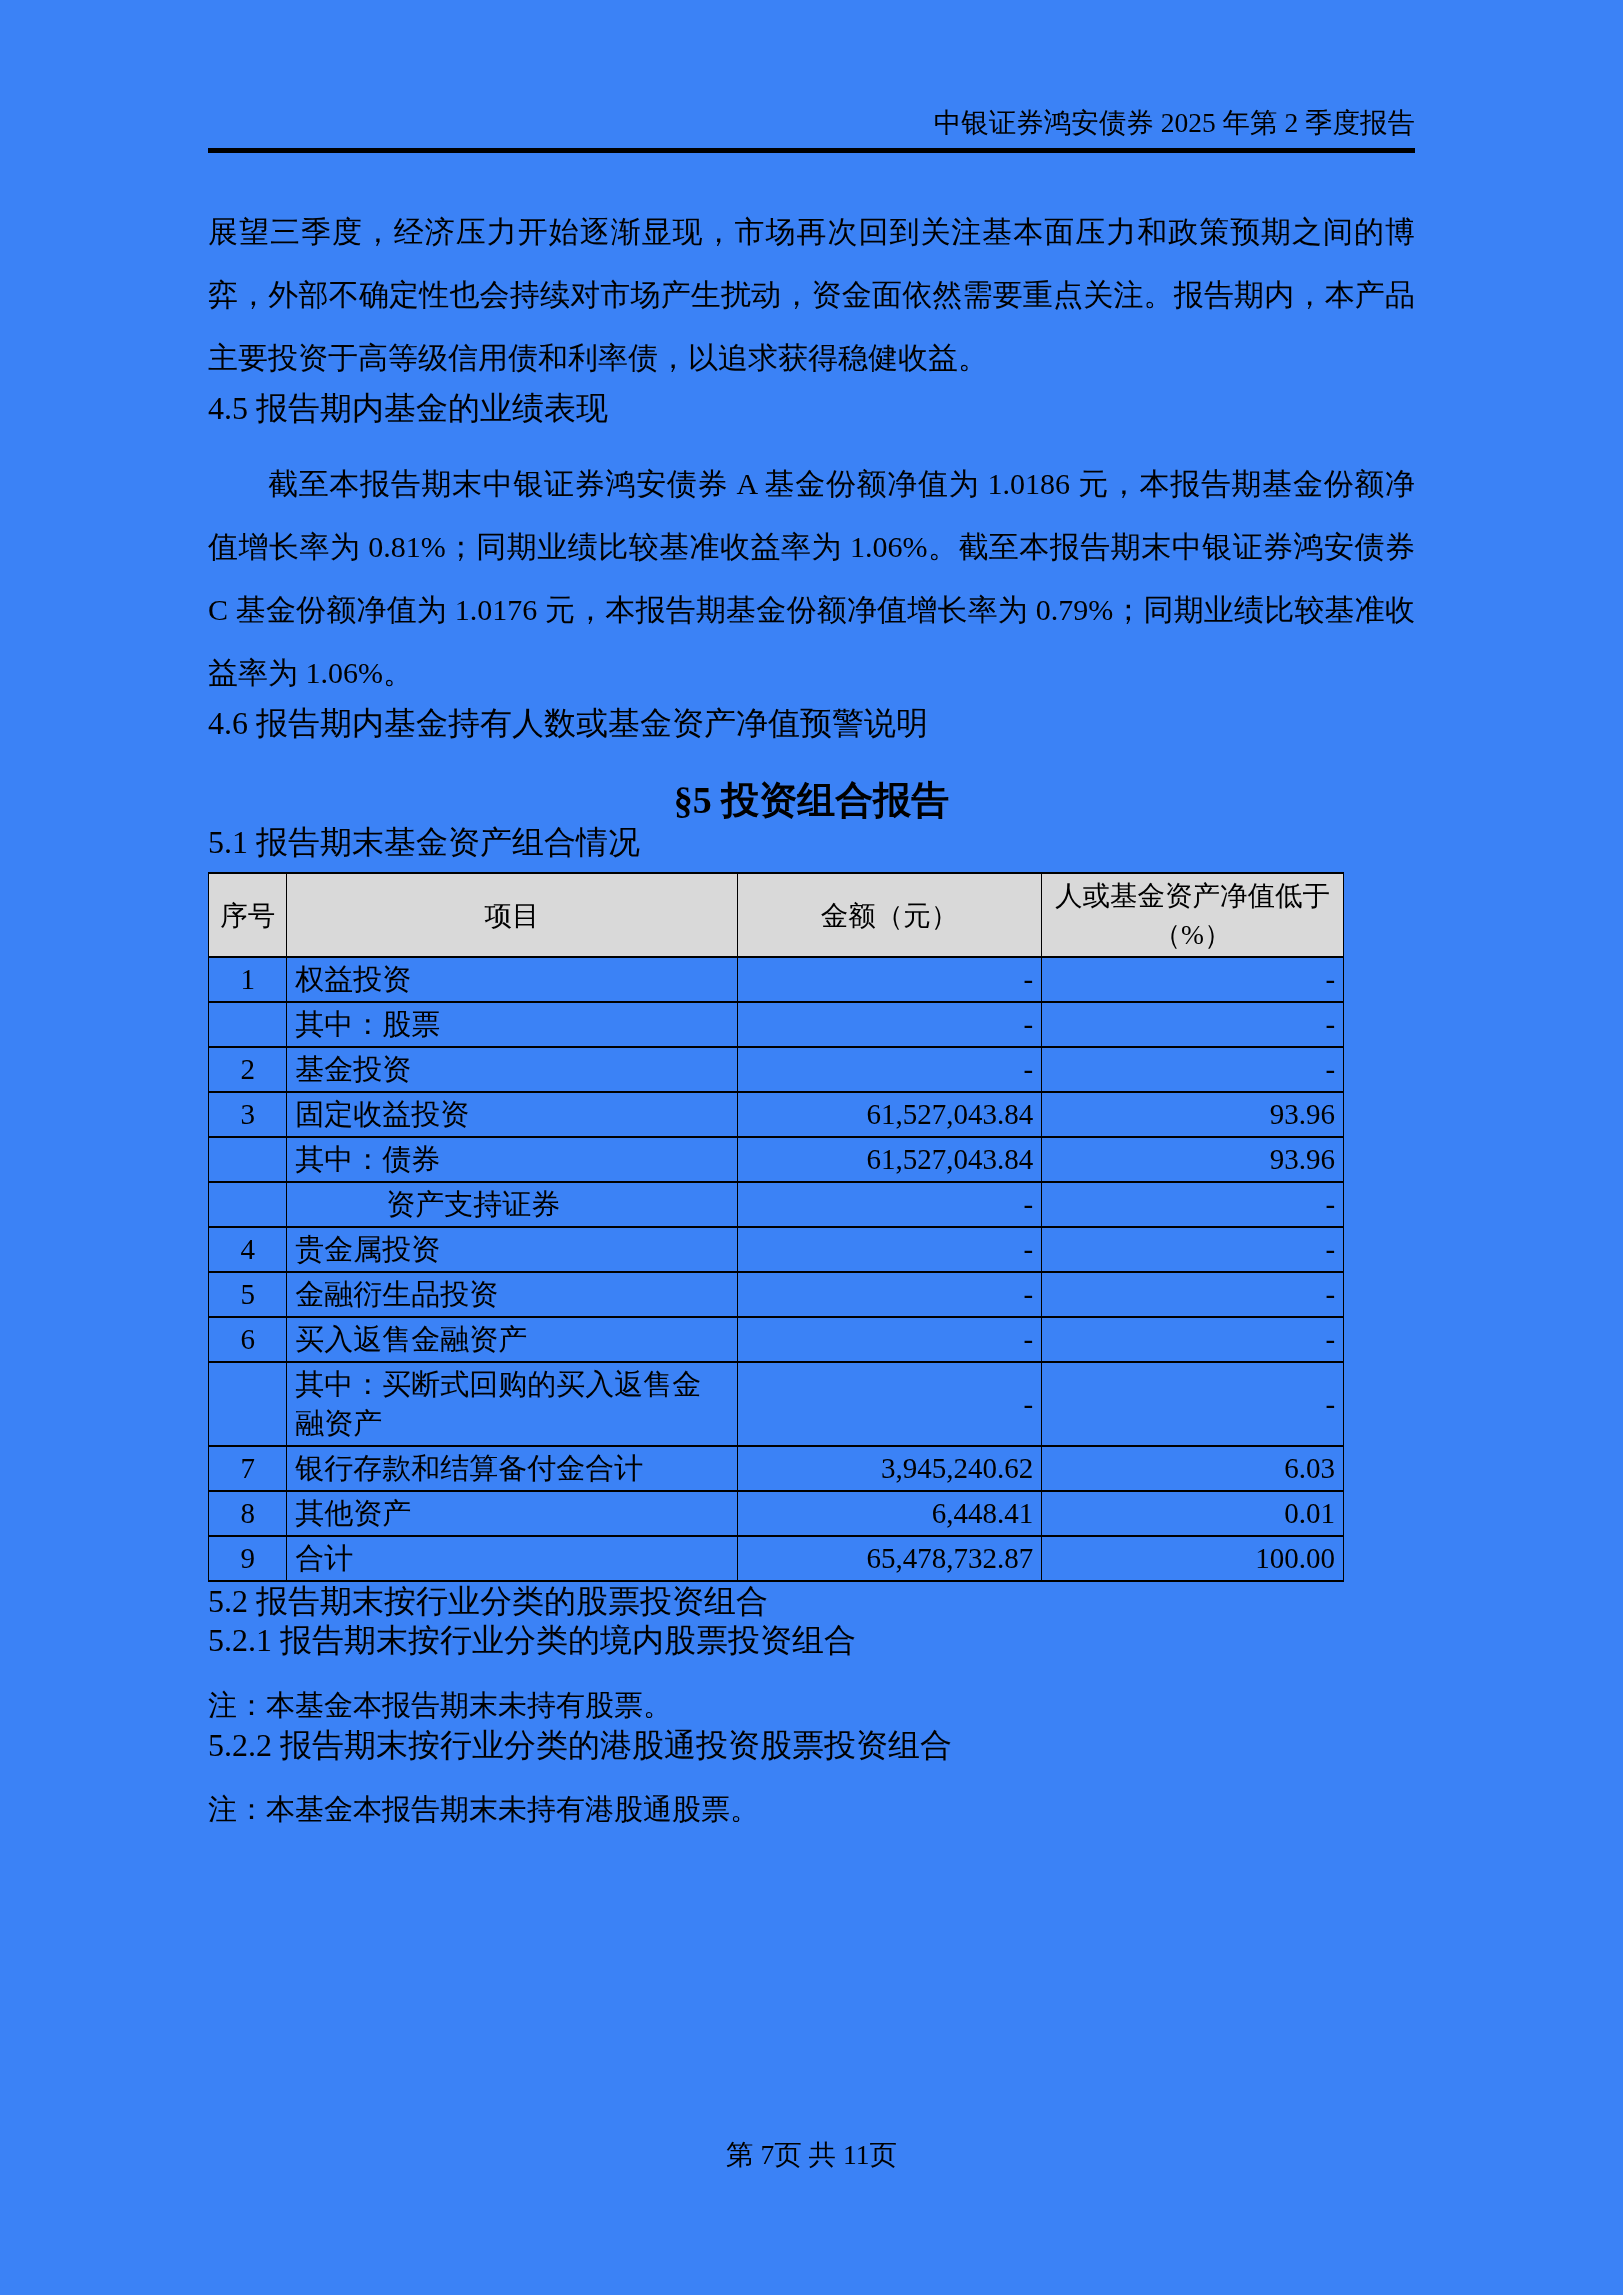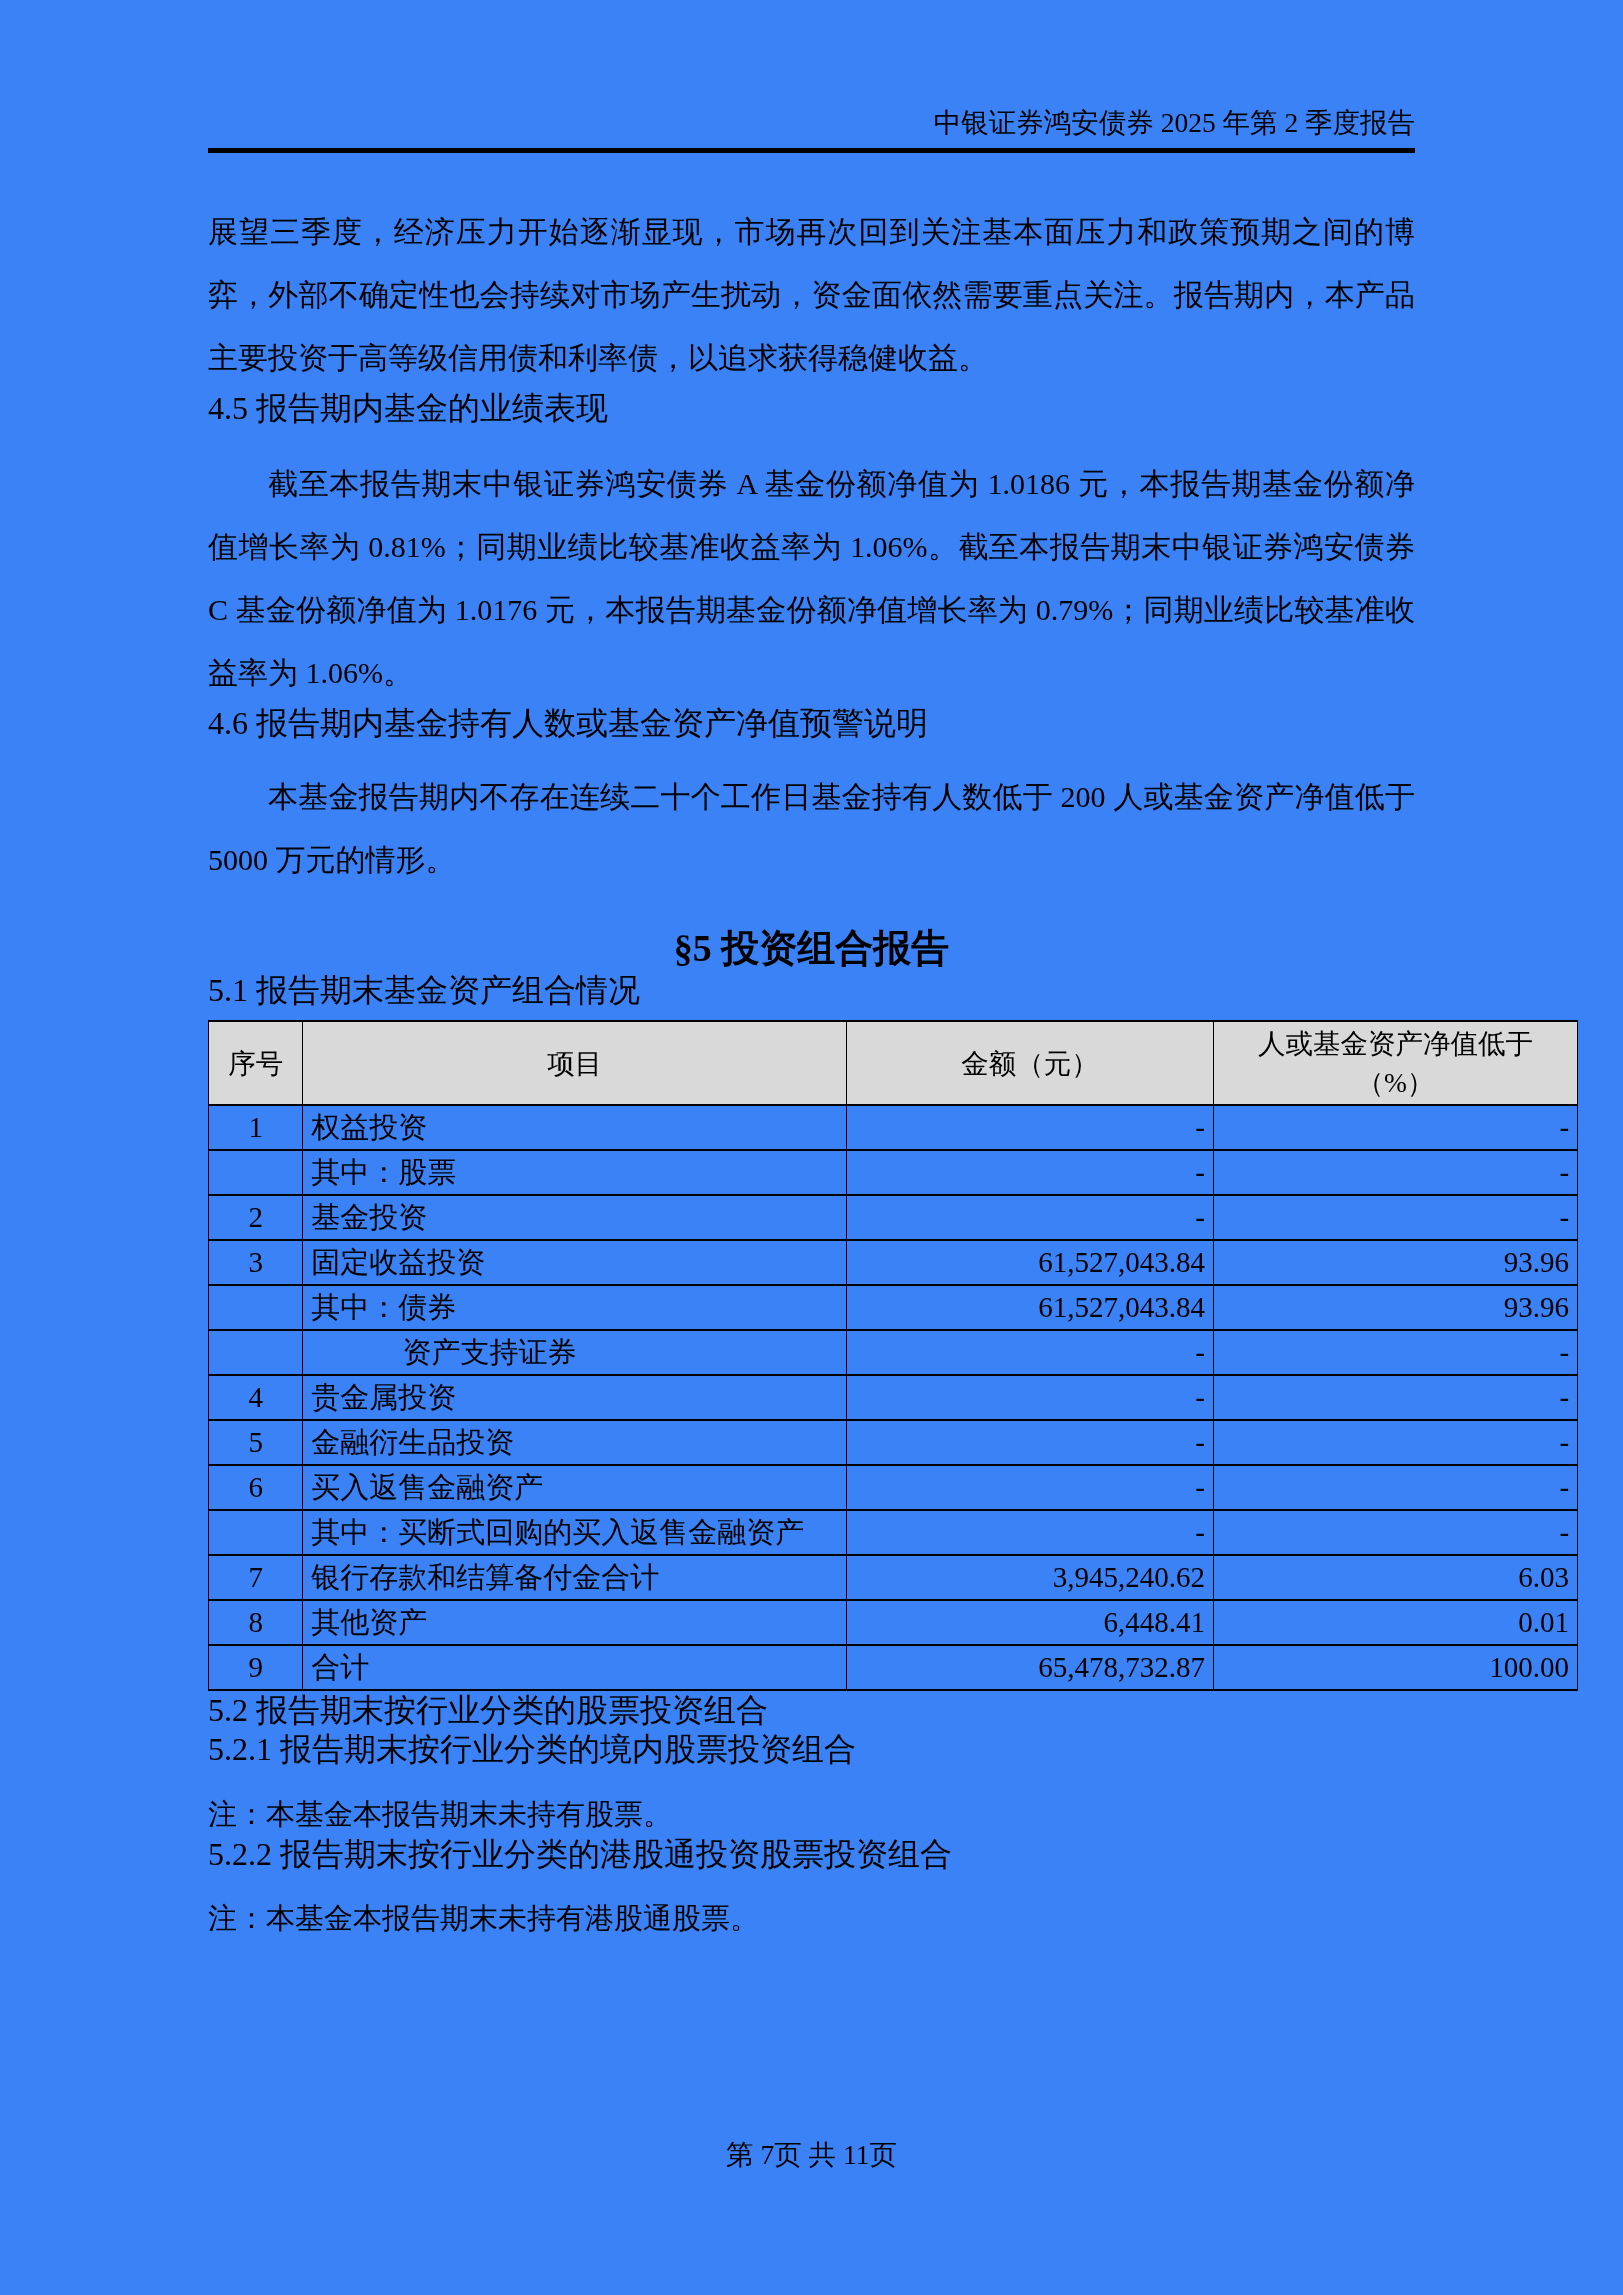--- a/index.html
+++ b/index.html
@@ -42,21 +42,21 @@
   h1.chapter {
     margin: 34px 208px 0 208px;
     font-size: 38px;
     line-height: 46px;
     font-weight: bold;
     text-align: center;
   }
   .h51  { margin-top: 51px; }
   .asset-table {
     margin: 10.5px 208px 0 208px;
-    width: 1370px;
+    width: 1136px;
     border-collapse: collapse;
     table-layout: fixed;
     font-size: 29px;
   }
   .asset-table col.c-no    { width: 6.9%; }
   .asset-table col.c-item  { width: 39.7%; }
   .asset-table col.c-amt   { width: 26.8%; }
   .asset-table col.c-ratio { width: 26.6%; }
   .asset-table th, .asset-table td {
     border: 1.3px solid #000;
@@ -105,21 +105,20 @@
   <div class="page-header">中银证券鸿安债券 2025 年第 2 季度报告</div>
 
   <p class="body-par par-intro">展望三季度，经济压力开始逐渐显现，市场再次回到关注基本面压力和政策预期之间的博弈，外部不确定性也会持续对市场产生扰动，资金面依然需要重点关注。报告期内，本产品主要投资于高等级信用债和利率债，以追求获得稳健收益。</p>
 
   <h2 class="sec h45">4.5 报告期内基金的业绩表现</h2>
 
   <p class="body-par par-indent p45">截至本报告期末中银证券鸿安债券 A 基金份额净值为 1.0186 元，本报告期基金份额净值增长率为 0.81%；同期业绩比较基准收益率为 1.06%。截至本报告期末中银证券鸿安债券 C 基金份额净值为 1.0176 元，本报告期基金份额净值增长率为 0.79%；同期业绩比较基准收益率为 1.06%。</p>
 
   <h2 class="sec h46">4.6 报告期内基金持有人数或基金资产净值预警说明</h2>
 
-  <p class="body-par par-indent p46">本基金报告期内不存在连续二十个工作日基金持有人数低于 200 人或基金资产净值低于 5000 万元的情形。</p>
 
   <h1 class="chapter">§5 投资组合报告</h1>
 
   <h2 class="sec h51">5.1 报告期末基金资产组合情况</h2>
 
   <table class="asset-table">
     <colgroup>
       <col class="c-no">
         <col class="c-item">
         <col class="c-amt">

